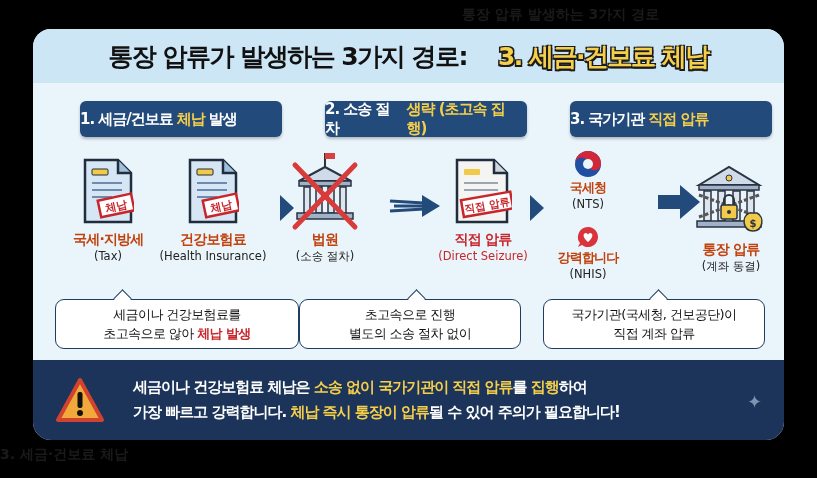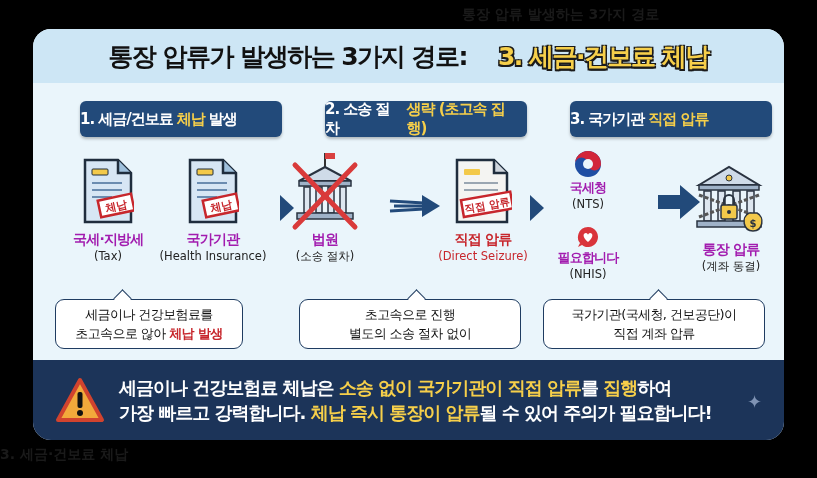--- a/index.html
+++ b/index.html
@@ -26,21 +26,21 @@
     flex: 1; height: 36px; background: #224a7a; border-radius: 6px;
     display: flex; align-items: center; 
     color: #fff; font-size: 15px; font-weight: bold; letter-spacing: -1px;
     box-shadow: 0 2px 3px rgba(0,0,0,0.25);
     margin-left: 35px;
   }
   .step .y { color: #f6cf4a; margin: 0 4px; }
 
   .icons { position: absolute; top: 118px; left: 0; right: 0; height: 140px; }
   .abs { position: absolute; }
-  .label-main { font-size: 14px; font-weight: bold; color: #a21caf; text-align: center; letter-spacing: -0.8px; white-space: nowrap; }
+  .label-main { font-size: 14px; font-weight: bold; color: #c2410c; text-align: center; letter-spacing: -0.8px; white-space: nowrap; }
   .label-sub { font-size: 11.5px; color: #222; text-align: center; white-space: nowrap; }
   .red { color: #c7262c; }
 
   .callouts { position: absolute; top: 270px; left: 0; right: 0; }
   .callout {
     position: absolute; height: 50px; background: #fff; border: 1.5px solid #1f3c61; border-radius: 9px;
     display: flex; align-items: center; justify-content: center; text-align: center;
     font-size: 13px; line-height: 19px; color: #111; letter-spacing: -0.6px;
   }
   .callout::before {
@@ -49,21 +49,21 @@
   }
   .callout.c1::before { left: 60px; }
   .callout.c2::before { left: 110px; }
   .callout.c3::before { left: 108px; }
   .callout .rb { color: #c7262c; font-weight: bold; margin-top: 16px; }
 
   .warning {
     position: absolute; left: 0; right: 0; bottom: 0; height: 80px; background: #1c3459;
     display: flex; align-items: center; padding-left: 22px;
   }
-  .warn-text { margin-left: 14px; color: #fff; font-size: 18px; font-weight: bold; line-height: 25px; letter-spacing: -1px; }
+  .warn-text { margin-left: 28px; color: #fff; font-size: 15px; font-weight: bold; line-height: 25px; letter-spacing: -1px; }
   .warn-text .y { color: #f6cf4a; }
   .sparkle { position: absolute; right: 22px; bottom: 28px; color: #7f93b4; font-size: 18px; }
 </style>
 </head>
 <body>
 
 <div class="bg-blur" style="left:462px;top:6px;">통장 압류 발생하는 3가지 경로</div>
 <div class="bg-blur" style="left:0px;top:446px;">3. 세금·건보료 체납</div>
 
 <div class="card">
@@ -114,21 +114,21 @@
         <path d="M36 3 V16 H49" fill="#9fc0dc" stroke="#1f2d3d" stroke-width="2.5"></path>
         <rect x="10" y="12" width="16" height="6" rx="1" fill="#f3c94a" stroke="#1f2d3d" stroke-width="1"></rect>
         <line x1="10" y1="26" x2="40" y2="26" stroke="#6b8cb0" stroke-width="2"></line>
         <line x1="10" y1="33" x2="40" y2="33" stroke="#6b8cb0" stroke-width="2"></line>
         <line x1="10" y1="40" x2="30" y2="40" stroke="#6b8cb0" stroke-width="2"></line>
         <g transform="rotate(-12 34 48)">
           <rect x="17" y="40" width="34" height="17" fill="#fff" stroke="#c7262c" stroke-width="2.5"></rect>
           <text x="34" y="53" font-size="11" font-weight="bold" fill="#c7262c" text-anchor="middle">체납</text>
         </g>
       </svg>
-      <div class="label-main" style="margin-top:6px;">국가기관</div>
+      <div class="label-main" style="margin-top:6px;">건강보험료</div>
       <div class="label-sub">(Health Insurance)</div>
     </div>
 
     <svg class="abs" style="left:247px;top:48px;" width="14" height="26" viewBox="0 0 14 26">
       <path d="M0 0 L14 13 L0 26 Z" fill="#224a7a"></path>
     </svg>
 
     <div class="abs" style="left:252px;top:4px;width:80px;">
       <svg width="72" height="80" viewBox="0 0 72 80" style="display:block;margin:0 auto;">
         <line x1="36" y1="2" x2="36" y2="16" stroke="#333" stroke-width="2"></line>
@@ -182,21 +182,21 @@
       </svg>
       <div class="label-main" style="font-size:13px;">국세청</div>
       <div class="label-sub">(NTS)</div>
     </div>
 
     <div class="abs" style="left:510px;top:78px;width:90px;">
       <svg width="24" height="24" viewBox="0 0 24 24" style="display:block;margin:0 auto;">
         <path d="M12 2 A10 10 0 1 1 4 18 L2 22 L6 20 A10 10 0 0 1 12 2 Z" fill="#d9343b"></path>
         <path d="M12 17 C6 12 7 8 10 8 C11 8 12 9 12 10 C12 9 13 8 14 8 C17 8 18 12 12 17 Z" fill="#fff"></path>
       </svg>
-      <div class="label-main" style="font-size:13px;">필요합니다</div>
+      <div class="label-main" style="font-size:13px;">강력합니다</div>
       <div class="label-sub">(NHIS)</div>
     </div>
 
     <svg class="abs" style="left:625px;top:38px;" width="42" height="34" viewBox="0 0 42 34">
       <path d="M0 10 H22 V0 L42 17 L22 34 V24 H0 Z" fill="#224a7a"></path>
     </svg>
 
     <div class="abs" style="left:638px;top:14px;width:120px;">
       <svg width="80" height="80" viewBox="0 0 80 80" style="display:block;margin:0 auto;">
         <path d="M8 24 L38 6 L68 24 Z" fill="#cfdbe8" stroke="#2a3340" stroke-width="2"></path>
@@ -213,21 +213,21 @@
         <circle cx="38" cy="51" r="2" fill="#2a3340"></circle>
         <path d="M58 52 C50 56 52 70 62 70 C72 70 74 56 66 52 Z" fill="#f3c94a" stroke="#2a3340" stroke-width="1.5"></path>
         <text x="62" y="66" font-size="10" font-weight="bold" fill="#2a3340" text-anchor="middle">$</text>
       </svg>
       <div class="label-main">통장 압류</div>
       <div class="label-sub">(계좌 동결)</div>
     </div>
   </div>
 
   <div class="callouts">
-    <div class="callout c1" style="left:22px;width:188px;">
+    <div class="callout c1" style="left:22px;width:244px;">
       <div>
         <div>세금이나 건강보험료를</div>
         <div><span>초고속으로 않아</span> <span class="rb">체납 발생</span></div>
       </div>
     </div>
     <div class="callout c2" style="left:266px;width:222px;">
       <div>
         <div>초고속으로 진행</div>
         <div>별도의 소송 절차 없이</div>
       </div>

